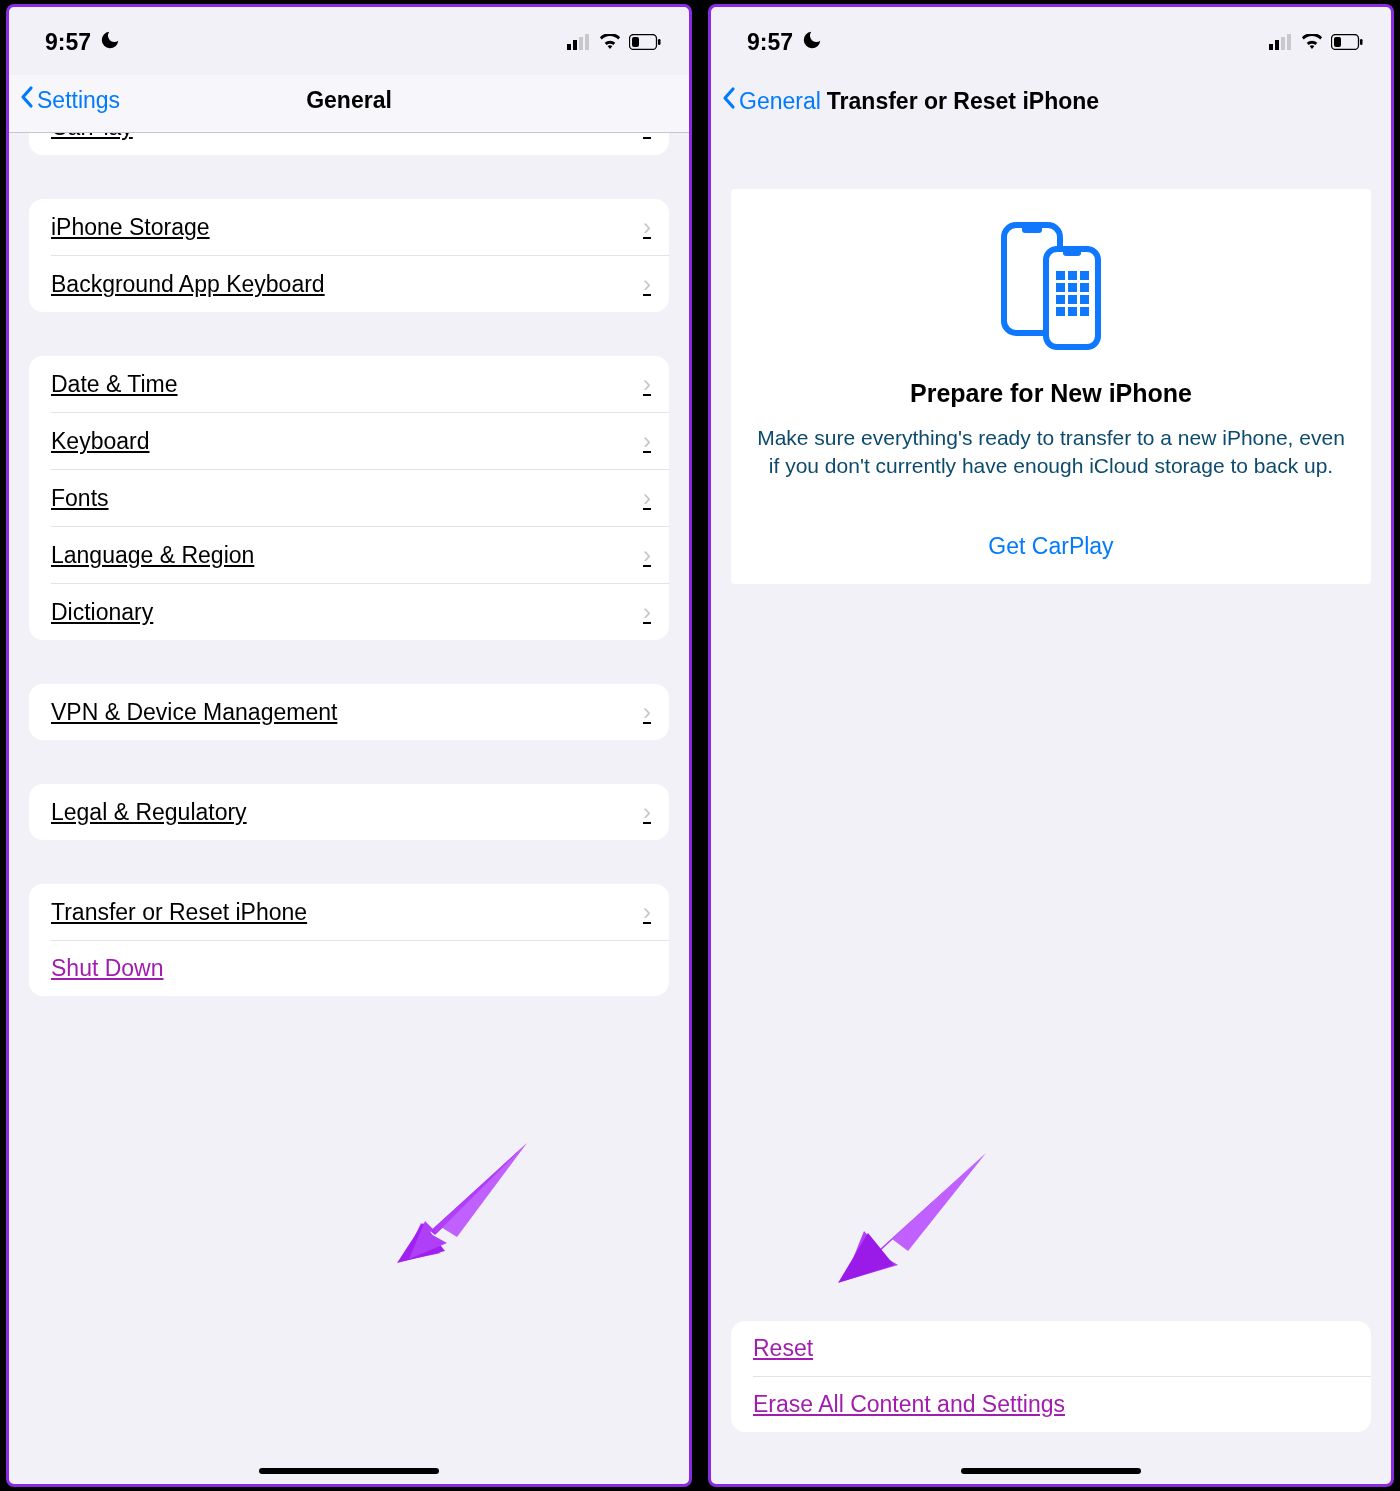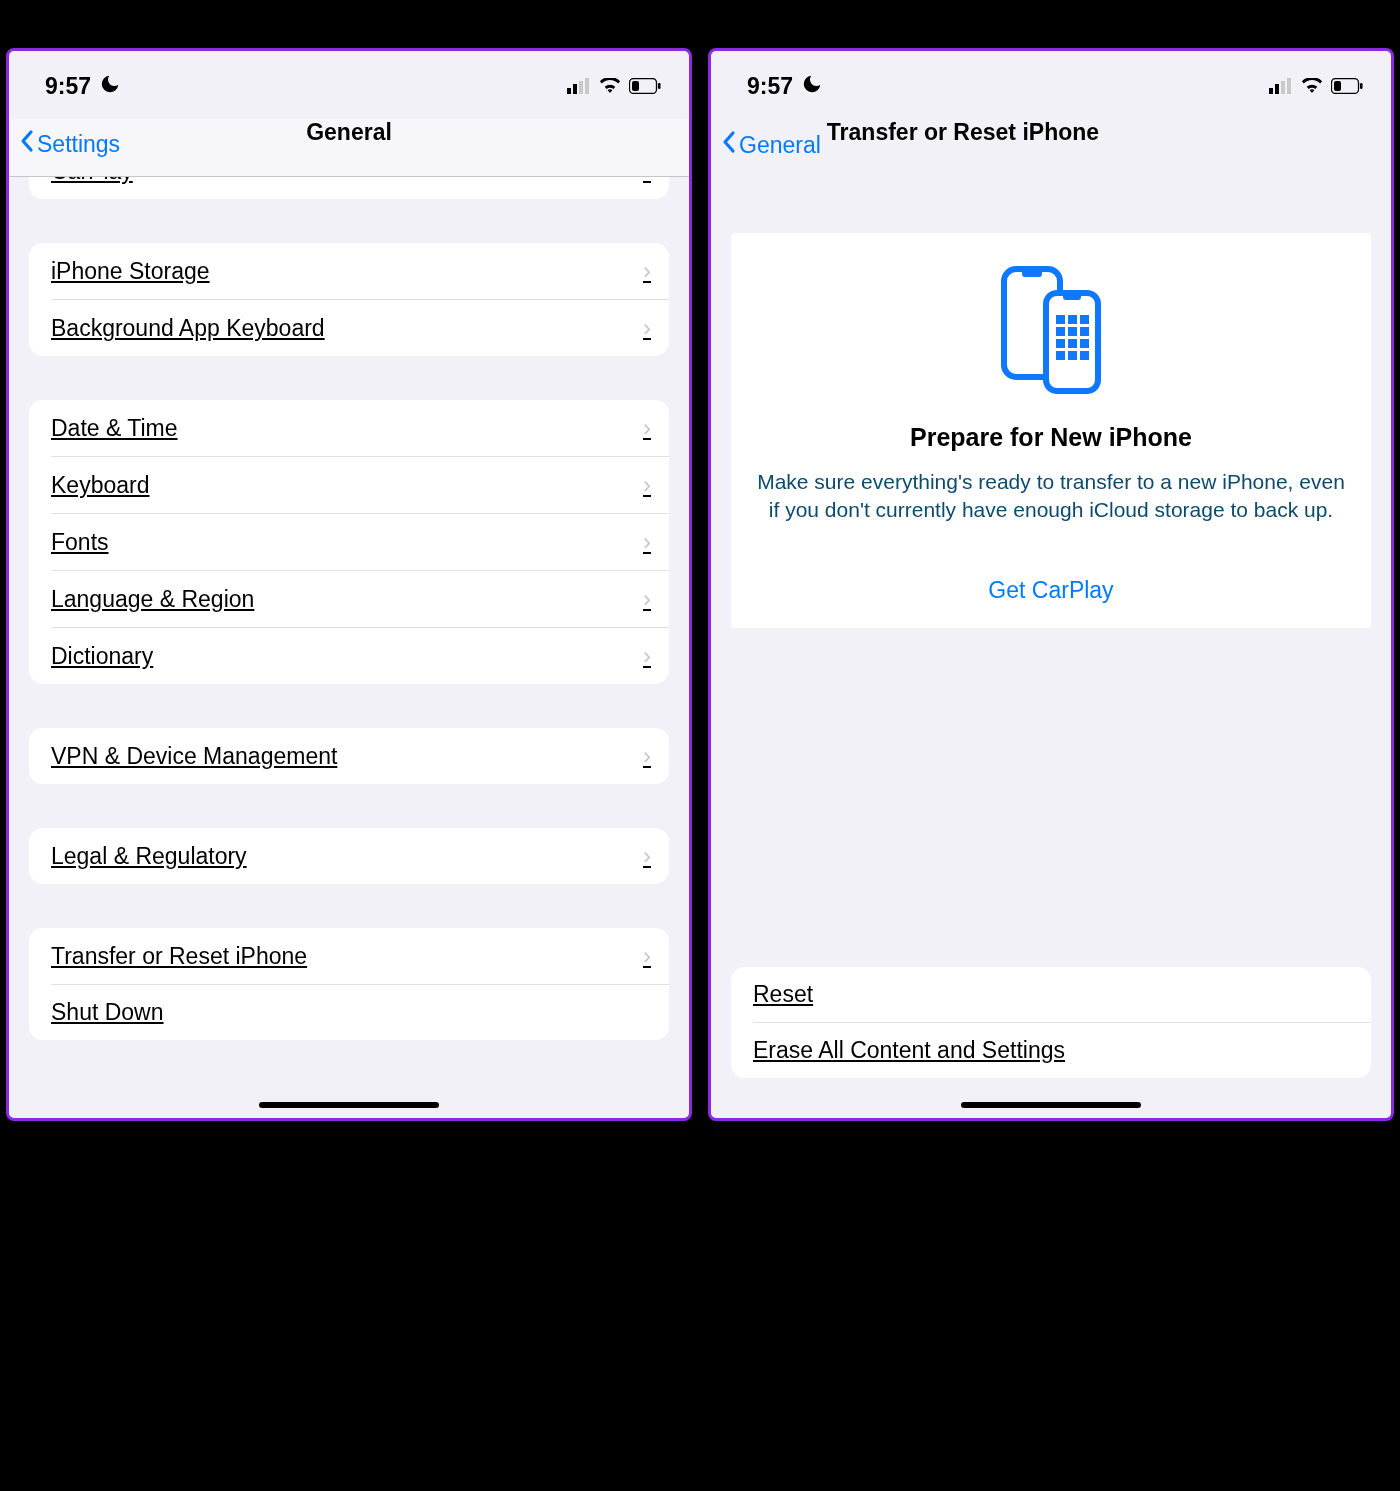--- a/index.html
+++ b/index.html
@@ -6,48 +6,48 @@
   body {
     font-family: -apple-system, BlinkMacSystemFont, "Segoe UI", Helvetica, Arial, sans-serif;
     background: #000;
     display: flex;
     justify-content: center;
     gap: 16px;
     padding: 4px;
   }
   .phone {
     width: 686px;
-    height: 1073px;
+    height: 1483px;
     background: #f2f1f7;
     border: 3px solid #8a2be2;
     border-radius: 8px;
     position: relative;
     overflow: hidden;
     display: flex;
     flex-direction: column;
-    margin-top: 44px;
   }
   
   .statusbar {
     height: 68px;
     display: flex;
     align-items: center;
     justify-content: space-between;
     padding: 2px 28px 0 36px;
     font-size: 23px;
     font-weight: 600;
   }
   .sb-left { display: flex; align-items: center; gap: 8px; }
   .sb-right { display: flex; align-items: center; gap: 8px; }
   .moon-icon { font-size: 20px; }
   .sb-icon svg { display: block; }
   
   .navbar {
     height: 58px;
     display: flex;
+    align-items: center;
     padding: 0 10px 6px 10px;
     position: relative;
     border-bottom: 0.5px solid #c6c6c8;
     background: #f7f6fb;
   }
   .navbar.noborder { border-bottom: none; background: transparent; }
   .back-btn { display: flex; align-items: center; color: #007aff; font-size: 23px; gap: 2px; }
   .back-chevron { font-size: 30px; font-weight: 400; line-height: 1; margin-top:-3px; }
   .nav-title-center {
     position: absolute; left:0; right:0; text-align:center;
@@ -70,36 +70,36 @@
     align-items: flex-end;
     justify-content: space-between;
     padding: 14px 18px 14px 22px;
     font-size: 23px;
     color: #000;
     position: relative;
     text-decoration: underline;
   }
   .row-sep { border-top: 0.5px solid #e2e2e5; margin-left:22px; }
   .chev { color: #c7c7cc; font-size: 24px; font-weight: 400; }
-  .row.link { color: #000000; }
+  .row.link { color: #a21caf; }
   
   .card {
     background:#fff;
     margin: 56px 20px 0 20px;
     border-radius: 4px;
     padding: 32px 26px 22px 26px;
     text-align: center;
   }
   .card-icons { display:flex; justify-content:center; margin-bottom: 28px; }
   .card h2 { font-size: 25px; font-weight: 700; margin-bottom: 16px; }
   .card p { font-size: 21px; color: #0c4a6e; line-height: 1.35; margin-bottom: 46px; }
   .card .cta { color:#007aff; font-size: 23px; font-weight: 400; display:block; padding: 6px 0 2px 0;}
   
   .bottom-area {
-    position:absolute; bottom: 4px; left:0; right:0;
+    position:absolute; bottom: 16px; left:0; right:0;
   }
   .bottom-group {
     background:#fff;
     margin: 0 20px 0 20px;
     border-radius: 14px 14px 0 0;
     overflow:hidden;
   }
   
   .home-ind {
     position:absolute; bottom: 10px; left:50%; transform:translateX(-50%);

